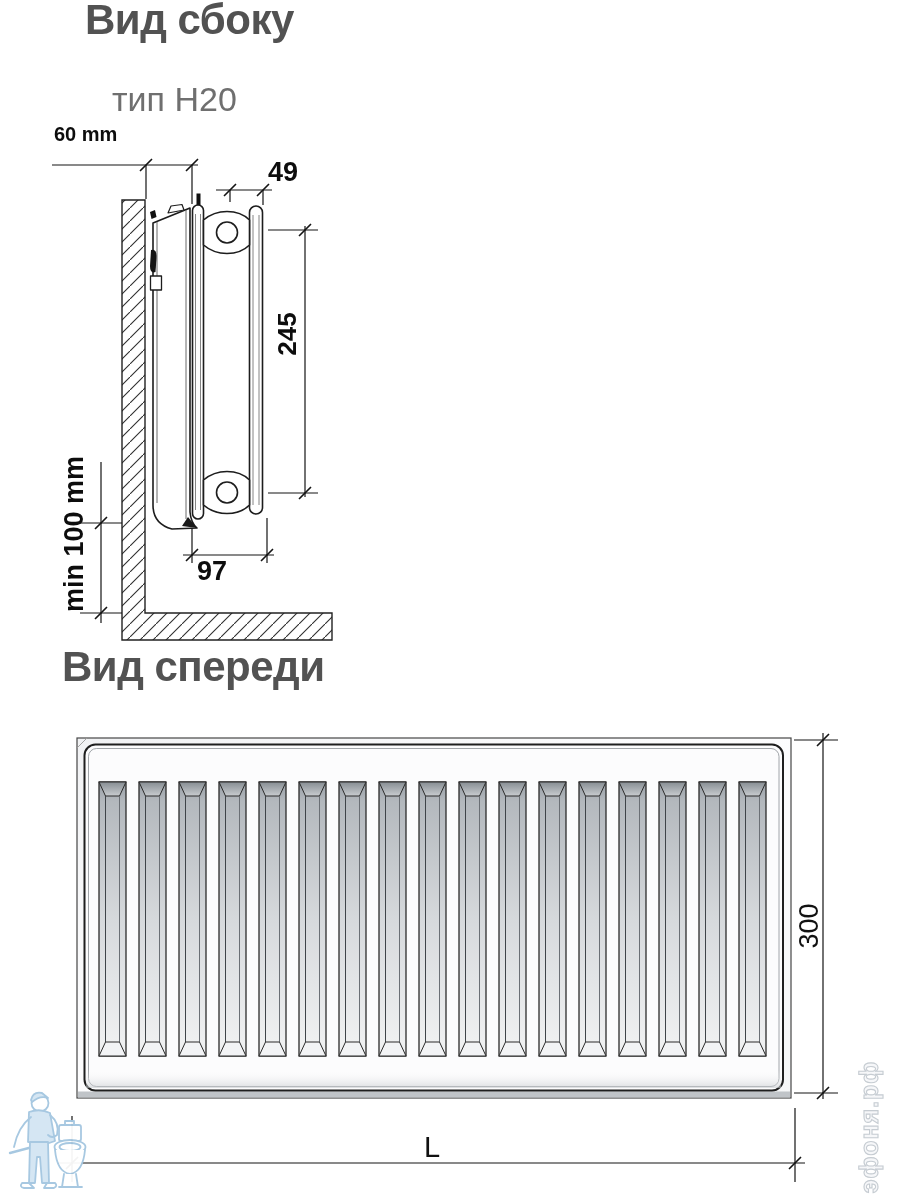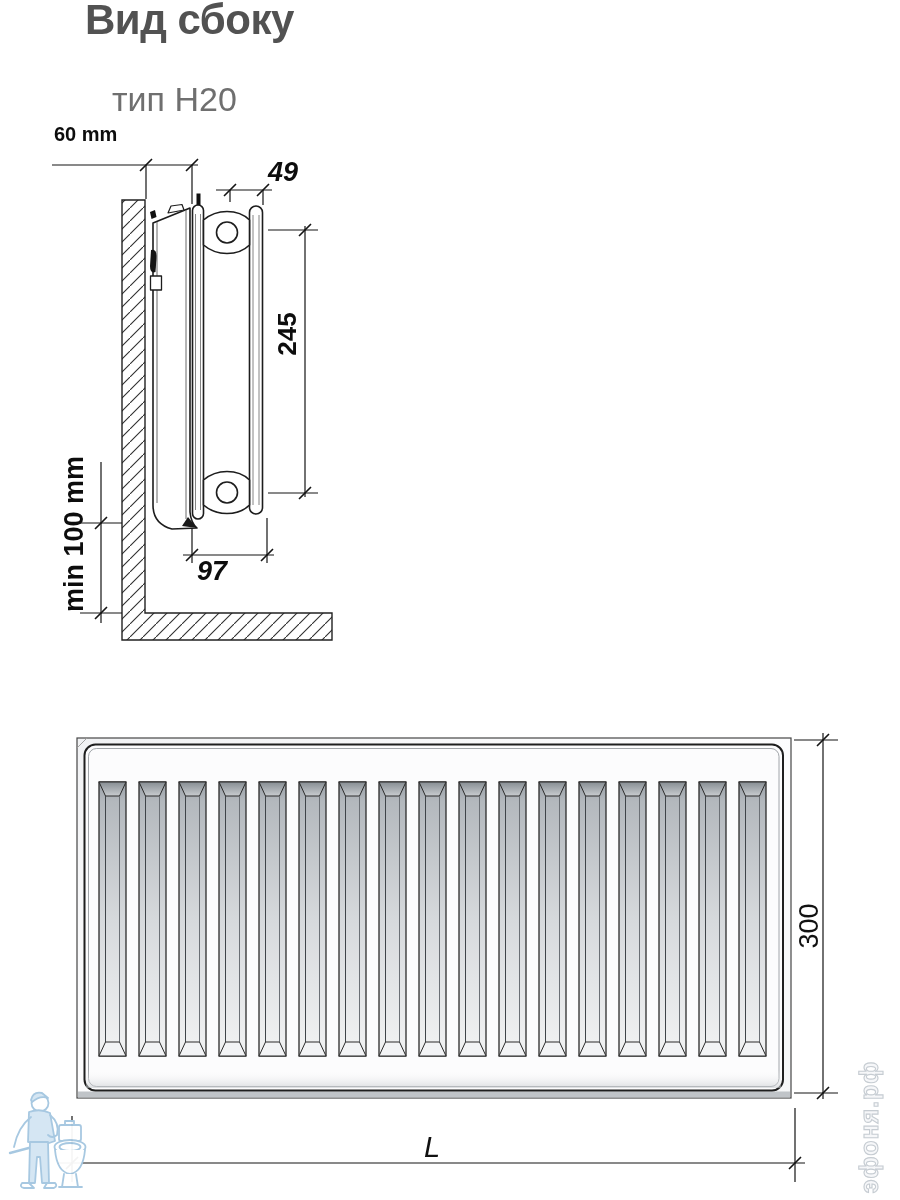--- a/index.html
+++ b/index.html
@@ -6,21 +6,21 @@
   #stage{
     position:relative;width:900px;height:1200px;overflow:hidden;background:#ffffff;
     font-family:"Liberation Sans",sans-serif;
   }
   #stage svg.draw{position:absolute;left:0;top:0;}
   .lbl{position:absolute;white-space:nowrap;color:#0d0d0d;line-height:1.05;}
   .title{font-size:42px;font-weight:700;color:#525252;letter-spacing:-0.5px;}
   .subtitle{font-size:34px;font-weight:400;color:#6f6f6f;}
   .dim{font-size:27px;font-weight:700;color:#0d0d0d;}
   .dim-light{font-size:27px;font-weight:400;color:#111111;}
-  .cx{transform:translateX(-50%);font-style:italic;}
+  .cx{transform:translateX(-50%);}
   .rot{transform:translate(-50%,-50%) rotate(-90deg);transform-origin:center center;}
   #wm-text{
     position:absolute;left:869px;top:1127px;
     font-size:25px;font-weight:700;letter-spacing:1px;
     color:rgba(220,225,230,0.25);
     -webkit-text-stroke:1.1px #c6ccd2;
     transform:translate(-50%,-50%) rotate(-90deg);
     white-space:nowrap;
   }
   #plumber{position:absolute;left:2px;top:1075px;}
@@ -256,20 +256,21 @@
 
   <div class="lbl title" style="left:85px;top:-2px;">Вид сбоку</div>
   <div class="lbl subtitle" style="left:112px;top:50px;margin-top:32px;">тип H20</div>
 
   <div class="lbl dim" style="left:54px;top:124px;font-size:20px;">60 mm</div>
   <div class="lbl dim cx" style="left:283px;top:158px;">49</div>
   <div class="lbl dim rot" style="left:288px;top:334px;font-size:26px;">245</div>
   <div class="lbl dim rot" style="left:74px;top:534px;">min 100 mm</div>
   <div class="lbl dim cx" style="left:212px;top:557px;">97</div>
 
+  <div class="lbl title" style="left:62px;top:645px;">Вид спереди</div>
   <div class="lbl dim-light rot" style="left:809px;top:926px;">300</div>
   <div class="lbl dim-light cx" style="left:432px;top:1132px;font-size:29px;">L</div>
 
   <div id="wm-text">эфоня.рф</div>
 
   <svg id="plumber" width="120" height="125" viewBox="0 0 120 125">
     <g stroke="#a3c6e0" stroke-width="1.8" fill="none" stroke-linecap="round" stroke-linejoin="round" opacity="0.95">
 
       <circle cx="38" cy="28" r="8.5" fill="#ffffff"></circle>
       <path d="M29,25 Q31,16 40,18 L46,23 Q38,20 30,27 Z" fill="#d3e5f3"></path>

